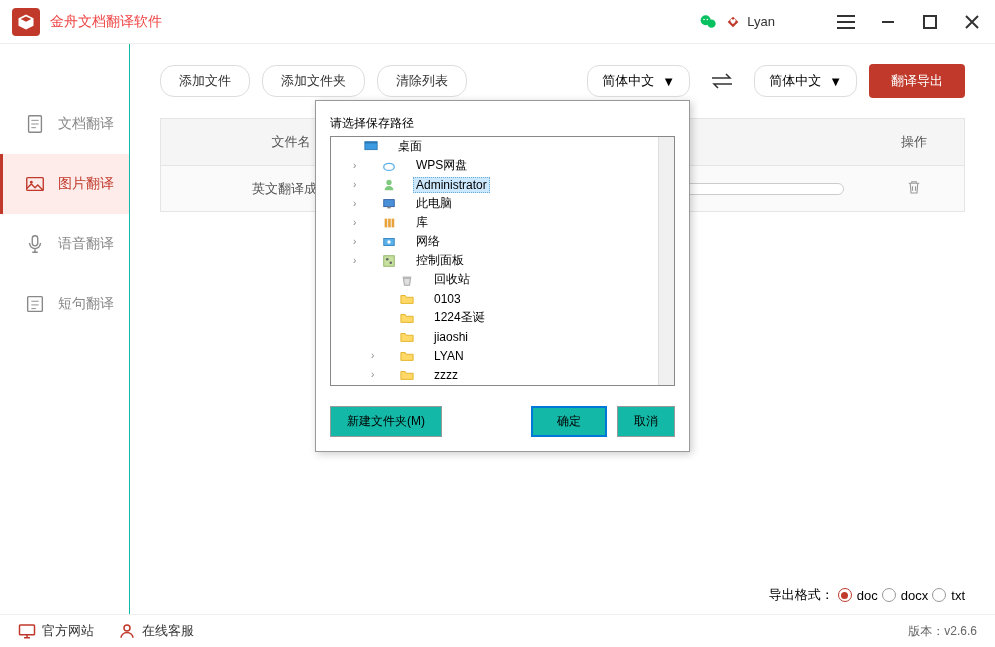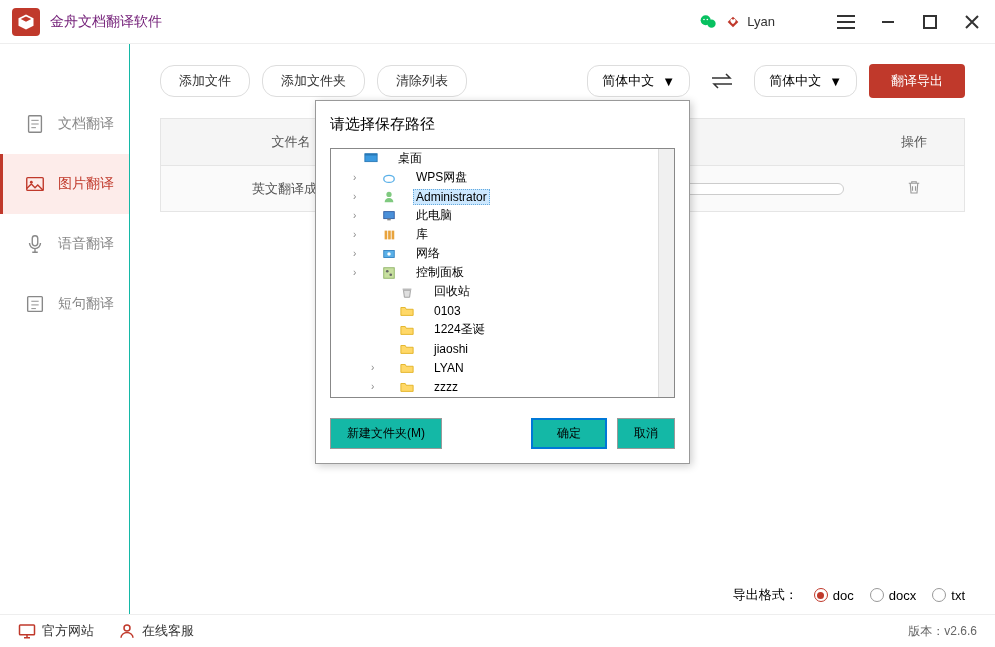--- a/index.html
+++ b/index.html
@@ -1,20 +1,20 @@
 <!DOCTYPE html>
 <html><head>
 <meta charset="utf-8">
 <style>
 * { margin: 0; padding: 0; box-sizing: border-box; font-family: "Microsoft YaHei", sans-serif; }
 body { width: 995px; height: 647px; background: #fff; position: relative; overflow: hidden; }
 
 .titlebar { height: 44px; display: flex; align-items: center; padding: 0 12px; border-bottom: 1px solid #eee; }
 .logo { width: 28px; height: 28px; background: #c0392b; border-radius: 4px; display: flex; align-items: center; justify-content: center; margin-right: 10px; }
-.app-title { font-size: 14px; color: #701a75; }
+.app-title { font-size: 14px; color: #ef4444; }
 .titlebar-spacer { flex: 1; }
 .user-area { display: flex; align-items: center; gap: 6px; margin-right: 60px; }
 .wechat-icon { width: 20px; height: 20px; color: #07c160; }
 .heart-icon { width: 16px; height: 16px; }
 .username { font-size: 13px; color: #333; }
 .win-controls { display: flex; align-items: center; gap: 20px; }
 .win-btn { width: 22px; height: 22px; display: flex; align-items: center; justify-content: center; cursor: pointer; }
 
 .main { display: flex; height: 570px; }
 .sidebar { width: 130px; border-right: 1px solid #14b8a6; padding-top: 50px; }
@@ -33,38 +33,38 @@
 .table-header { display: flex; background: #f5f5f5; border: 1px solid #e5e5e5; height: 48px; align-items: center; }
 .col-name { flex: 0 0 260px; text-align: center; font-size: 13px; color: #555; }
 .col-progress { flex: 1; text-align: center; font-size: 13px; color: #555; }
 .col-action { flex: 0 0 100px; text-align: center; font-size: 13px; color: #555; }
 .table-row { display: flex; border: 1px solid #e5e5e5; border-top: none; height: 46px; align-items: center; background: #fafafa; }
 .progress-cell { flex: 1; display: flex; align-items: center; gap: 8px; padding: 0 20px; }
 .progress-pct { font-size: 12px; color: #666; }
 .progress-bar { flex: 1; height: 12px; border: 1px solid #ccc; border-radius: 7px; background: #fff; }
 .delete-icon { color: #999; }
 
-.export-format { position: absolute; bottom: 10px; right: 30px; display: flex; align-items: center; gap: 16px; font-size: 13px; }
+.export-format { position: absolute; bottom: 10px; right: 30px; display: flex; align-items: center; gap: 4px; font-size: 13px; }
 .radio-opt { display: flex; align-items: center; gap: 5px; cursor: pointer; }
 .radio-circle { width: 14px; height: 14px; border: 1.5px solid #999; border-radius: 50%; display: flex; align-items: center; justify-content: center; }
 .radio-circle.selected { border-color: #c0392b; }
 .radio-dot { width: 7px; height: 7px; background: #c0392b; border-radius: 50%; }
 
 .footer { height: 33px; border-top: 1px solid #eee; display: flex; align-items: center; padding: 0 18px; font-size: 13px; }
 .footer-link { display: flex; align-items: center; gap: 6px; margin-right: 24px; cursor: pointer; color: #333; }
 .footer-icon { color: #c0392b; }
 .footer-spacer { flex: 1; }
 .version { color: #666; font-size: 12px; }
 
 
 .dialog { position: absolute; left: 315px; top: 100px; width: 375px; background: #fff; border: 1px solid #999; box-shadow: 2px 2px 8px rgba(0,0,0,0.2); }
 .dialog-title { height: 30px; display: flex; align-items: center; padding: 0 10px; font-size: 12px; border-bottom: 1px solid #eee; }
 .dialog-close { margin-left: auto; cursor: pointer; font-size: 14px; }
 .dialog-body { padding: 14px; }
-.dialog-label { font-size: 15px; margin-bottom: 14px; }
+.dialog-label { font-size: 12px; margin-bottom: 4px; }
 .tree { border: 1px solid #888; height: 250px; overflow-y: auto; background: #fff; position: relative; }
 .tree-scrollbar { position: absolute; right: 0; top: 0; width: 16px; height: 100%; background: #f0f0f0; border-left: 1px solid #ddd; }
 .tree-item { display: flex; align-items: center; height: 19px; font-size: 12px; padding-left: 4px; gap: 16px; }
 .tree-item.selected .tree-label { background: #cce8ff; border: 1px dotted #66aadd; padding: 0 2px; }
 .tree-expand { width: 12px; color: #888; font-size: 10px; }
 .tree-icon { width: 16px; height: 14px; display: flex; align-items: center; justify-content: center; }
 .tree-label { padding: 0 3px; }
 .dialog-buttons { display: flex; gap: 10px; margin-top: 20px; }
 .dlg-btn { padding: 6px 16px; font-size: 12px; border: 1px solid #999; background: #14b8a6; cursor: pointer; }
 .dlg-btn.primary { border: 2px solid #0078d7; padding: 5px 24px; }

